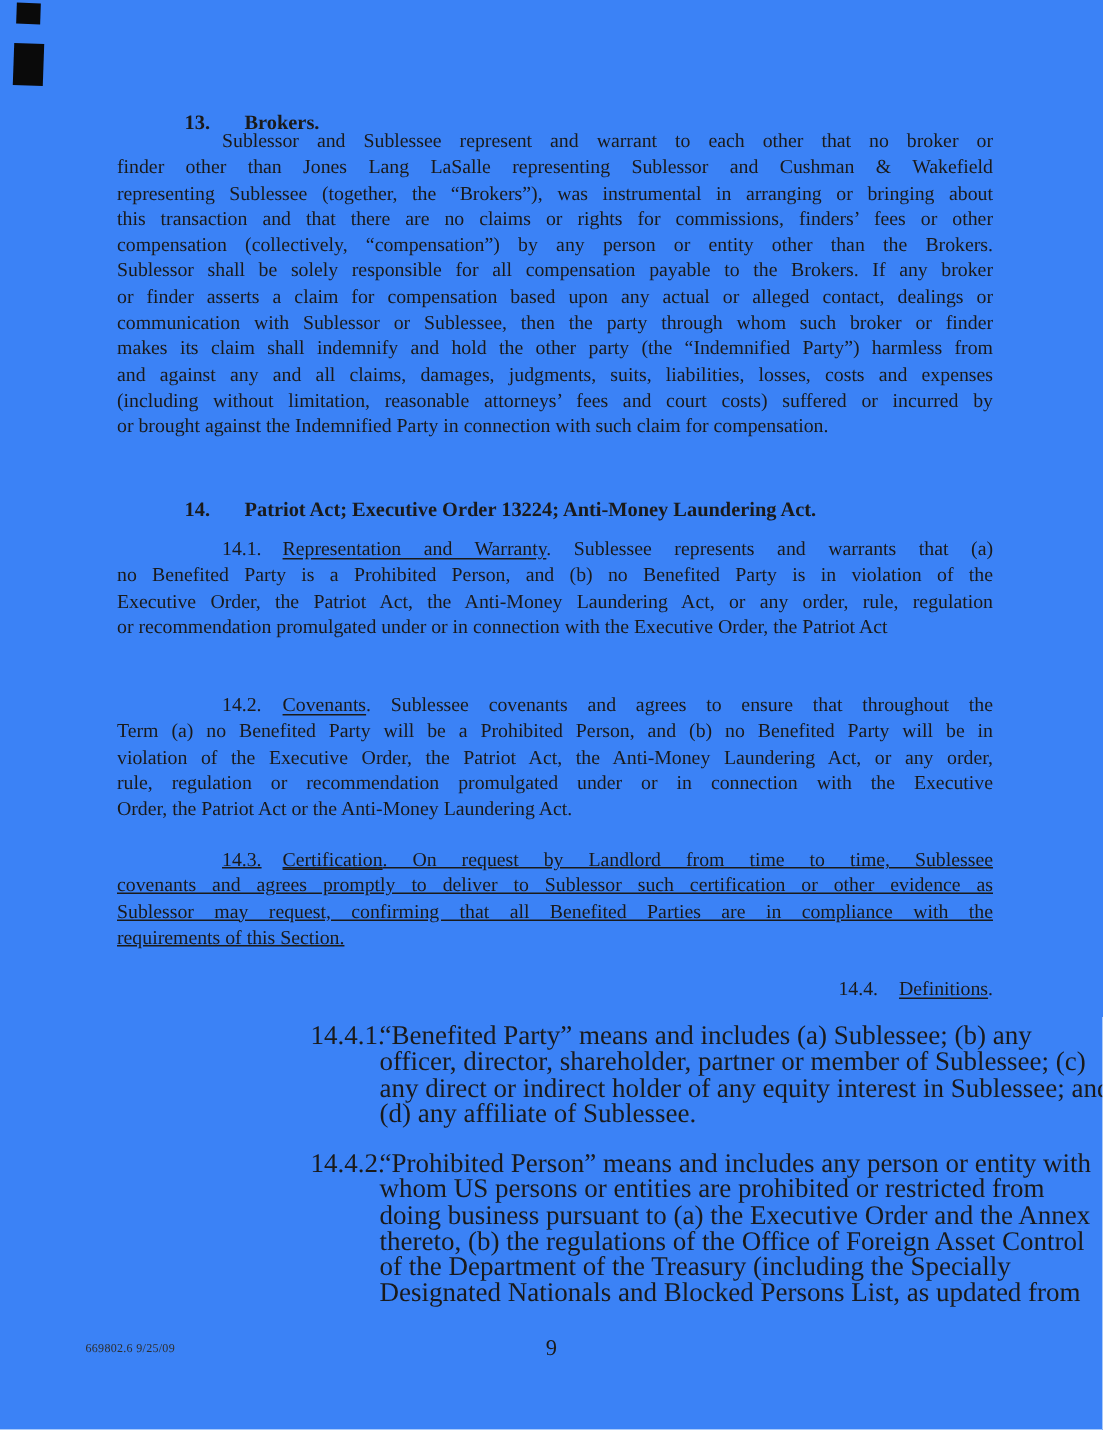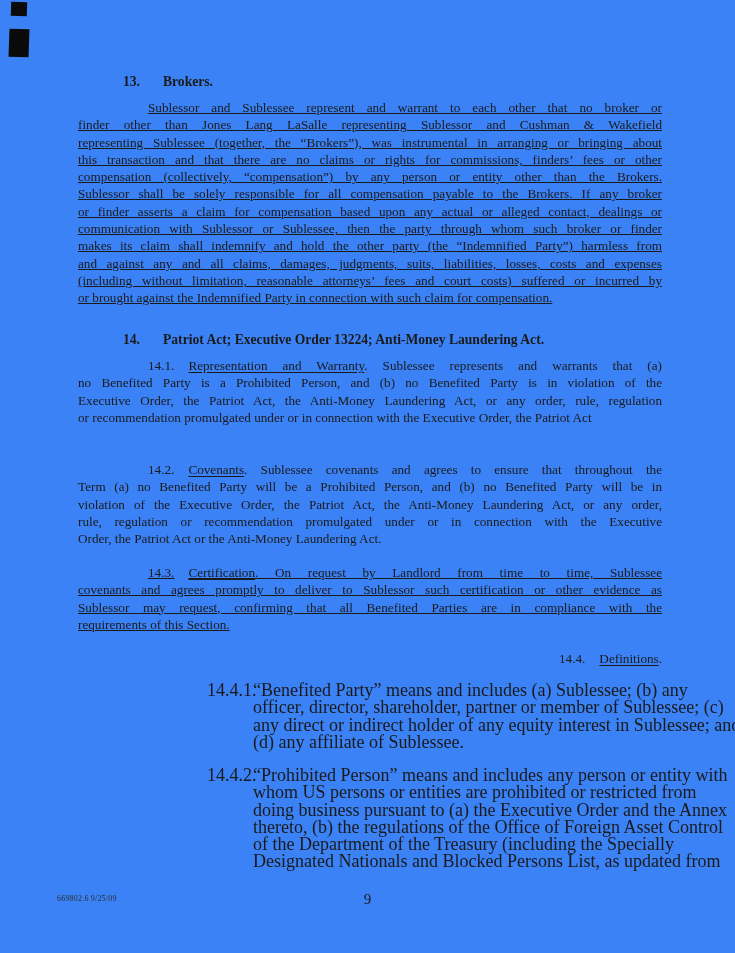--- a/index.html
+++ b/index.html
@@ -43,21 +43,21 @@
 
 <div class="page">
 
   <div class="abs mark1"></div>
   <div class="abs mark2"></div>
 
   <div class="abs heading" style="left:123px; top:73px;">
     <span class="hnum">13.</span><span>Brokers.</span>
   </div>
 
-  <div class="abs col body-text jpara indent-first" style="top:99px;text-decoration:underline;">
+  <div class="abs col body-text jpara indent-first" style="top:85px;">
       <div class="tl">Sublessor and Sublessee represent and warrant to each other that no broker or</div>
       <div class="tl">finder other than Jones Lang LaSalle representing Sublessor and Cushman &amp; Wakefield</div>
       <div class="tl">representing Sublessee (together, the “Brokers”), was instrumental in arranging or bringing about</div>
       <div class="tl">this transaction and that there are no claims or rights for commissions, finders’ fees or other</div>
       <div class="tl">compensation (collectively, “compensation”) by any person or entity other than the Brokers.</div>
       <div class="tl">Sublessor shall be solely responsible for all compensation payable to the Brokers.  If any broker</div>
       <div class="tl">or finder asserts a claim for compensation based upon any actual or alleged contact, dealings or</div>
       <div class="tl">communication with Sublessor or Sublessee, then the party through whom such broker or finder</div>
       <div class="tl">makes its claim shall indemnify and hold the other party (the “Indemnified Party”) harmless from</div>
       <div class="tl">and against any and all claims, damages, judgments, suits, liabilities, losses, costs and expenses</div>

